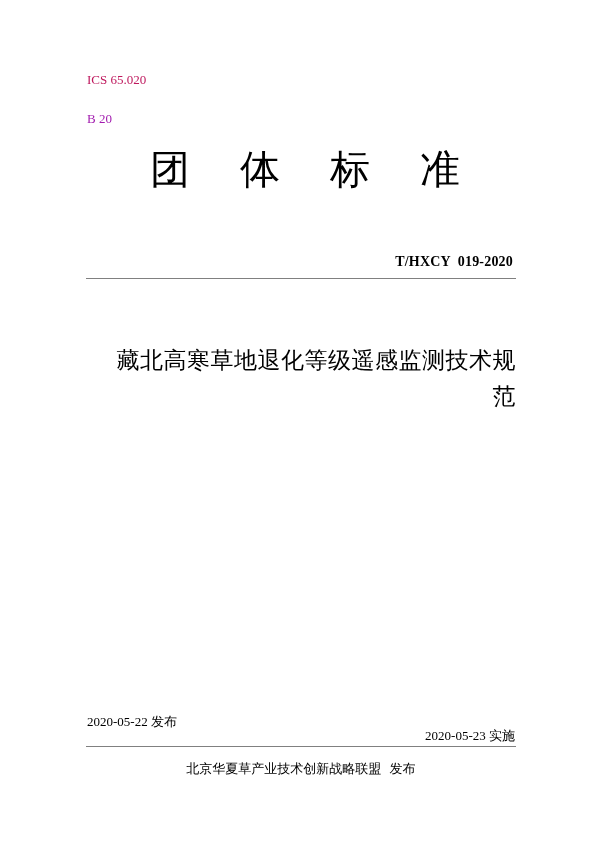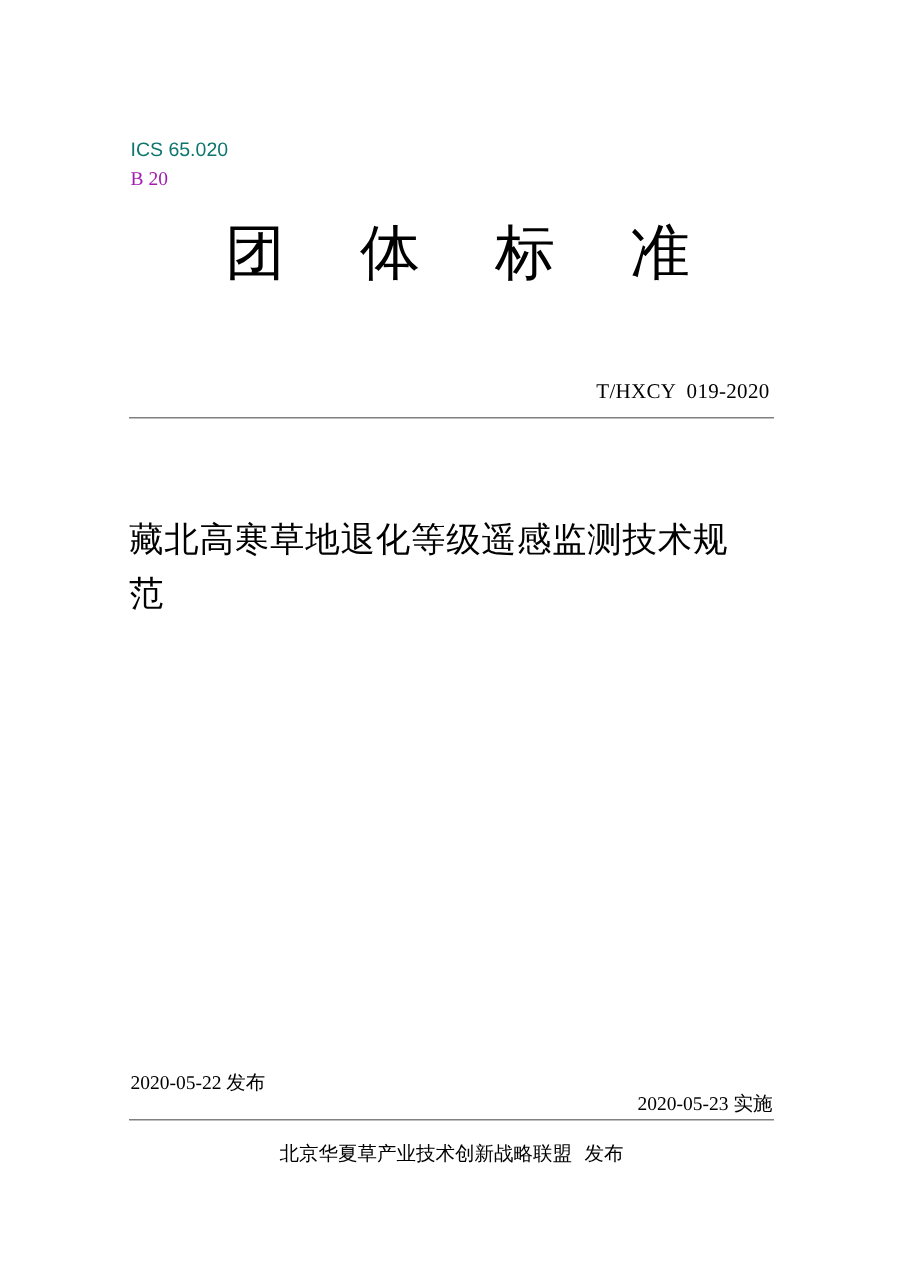--- a/index.html
+++ b/index.html
@@ -10,24 +10,24 @@
     body {
       width: 600px;
       height: 850px;
       position: relative;
       overflow: hidden;
       color: #000000;
       font-family: "Liberation Serif", serif;
     }
     .abs { position: absolute; }
     .ics {
-      left: 87px; top: 92px;
+      left: 87px; top: 72px;
       font-size: 13px;
-      font-family: Liberation Sans, sans-serif;
-      color: #0f766e;
+      font-family: Liberation Serif, serif;
+      color: #be185d;
     }
     .ccs {
       left: 87px; top: 111px;
       font-size: 13px;
       font-family: "Liberation Serif", serif;
       color: #a21caf;
     }
     .std-type {
       left: 150px; top: 143px;
       width: 310px;
@@ -35,34 +35,34 @@
       justify-content: space-between;
       font-size: 40px;
       line-height: 52px;
       font-family: "DejaVu Sans", sans-serif;
       font-weight: normal;
     }
     .std-type span { display: inline-block; }
     .std-code {
       right: 87px; top: 254px;
       font-size: 14px;
-      font-weight: normal;
+      font-weight: bold;
       font-family: "Liberation Serif", serif;
       letter-spacing: 0.2px;
       white-space: pre;
     }
     .rule-top {
       left: 86px; top: 278px;
       width: 430px; height: 1px;
       background: #808080;
     }
     .title-cn {
       left: 86px; top: 342px;
       width: 430px;
-      text-align: left;
+      text-align: right;
       font-size: 23px;
       line-height: 36px;
       font-family: "DejaVu Sans", sans-serif;
       letter-spacing: 0.5px;
     }
     .title-en {
       left: 80px; top: 414px;
       width: 442px;
       text-align: center;
       font-size: 19px;

